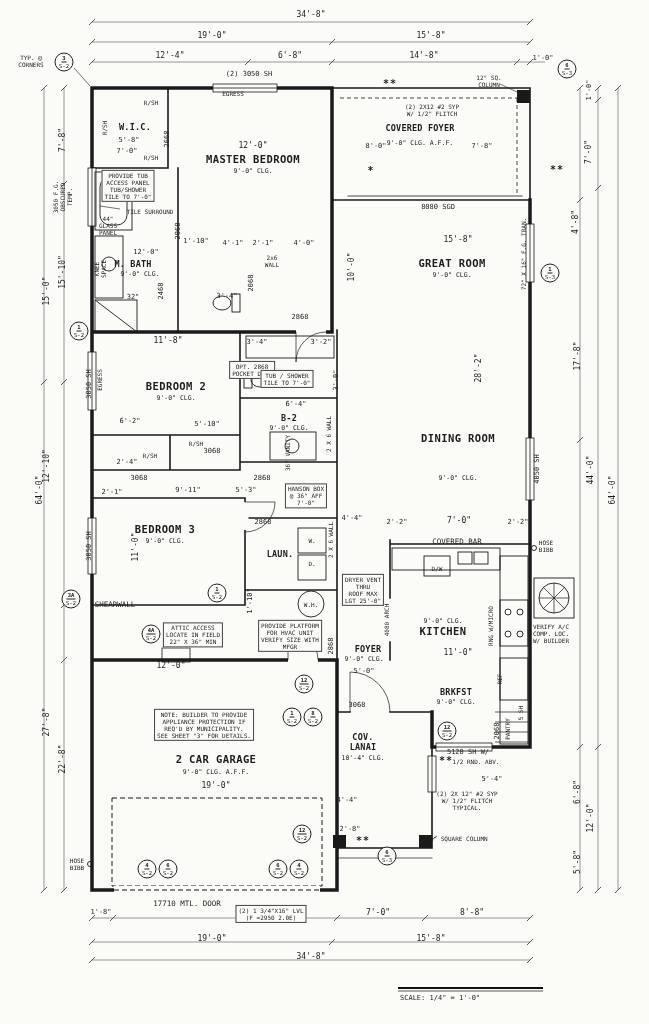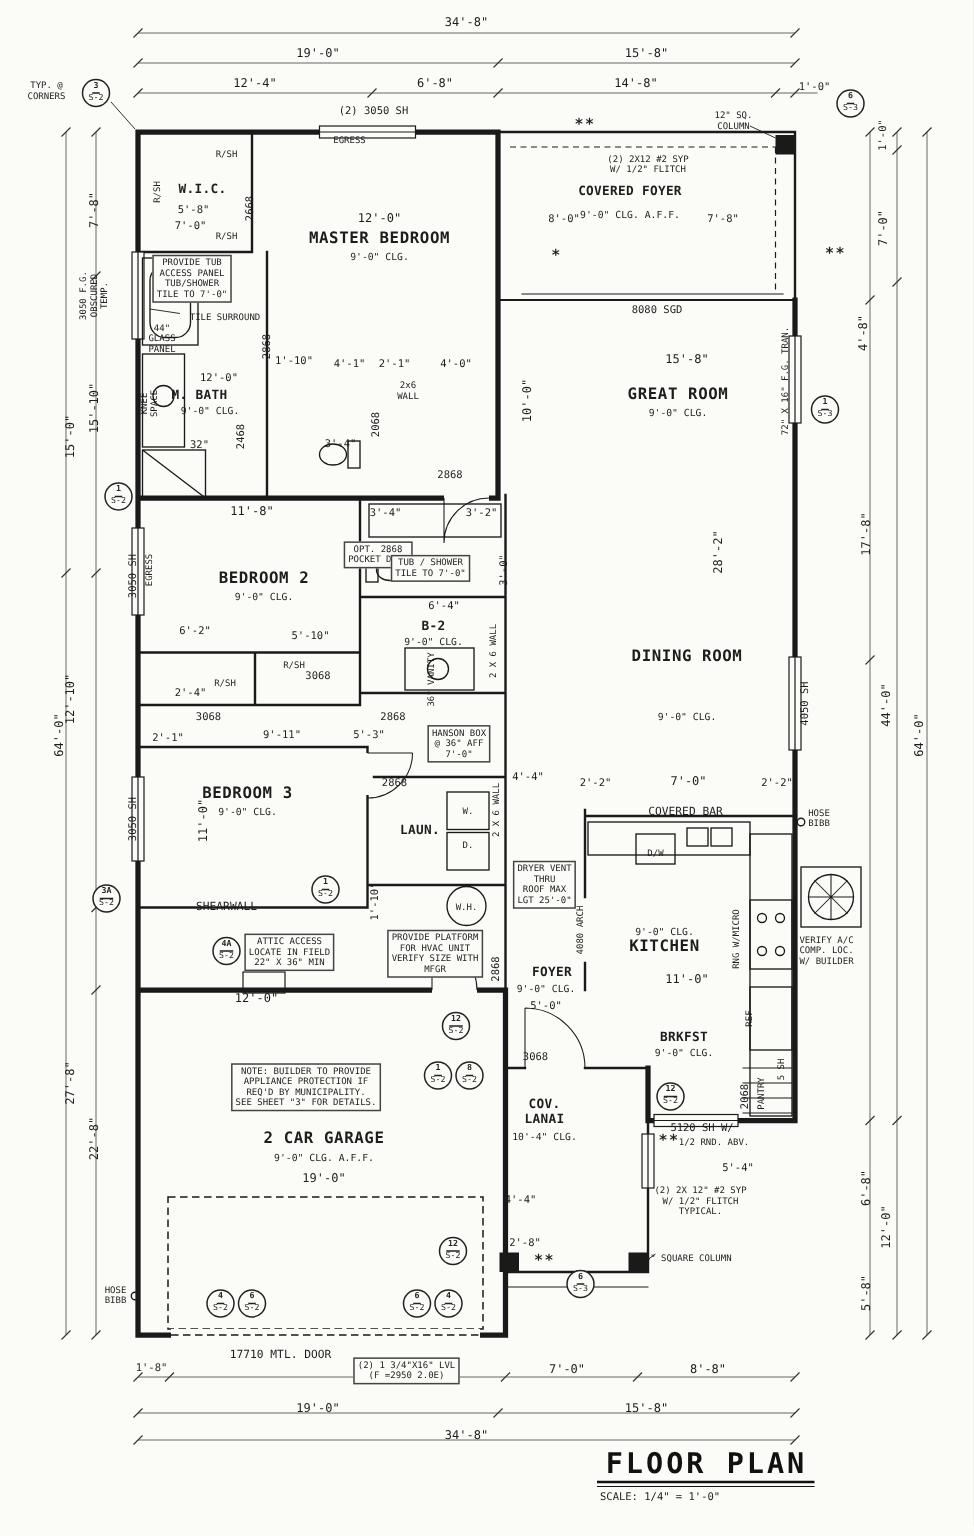--- a/index.html
+++ b/index.html
@@ -155,21 +155,20 @@
         <line x1="120" y1="209" x2="100" y2="206"></line>
         <line x1="437" y1="836" x2="430" y2="841"></line>
       </g>
 
       <g stroke="#111">
         <line x1="398" y1="988" x2="543" y2="988" stroke-width="1.8"></line>
         <line x1="398" y1="991" x2="543" y2="991" stroke-width="0.7"></line>
       </g>
     </svg>
 
-    <div class="plan-title">FLOOR PLAN</div>
     <div class="plan-scale">SCALE: 1/4" = 1'-0"</div>
   <div class="lbl dim" style="left: 311px; top: 15px;">34'-8"</div>
       <div class="lbl dim" style="left: 212px; top: 36px;">19'-0"</div>
       <div class="lbl dim" style="left: 431px; top: 36px;">15'-8"</div>
       <div class="lbl dim" style="left: 170px; top: 56px;">12'-4"</div>
       <div class="lbl dim" style="left: 290px; top: 56px;">6'-8"</div>
       <div class="lbl dim" style="left: 424px; top: 56px;">14'-8"</div>
       <div class="lbl dimsm" style="left: 543px; top: 58px;">1'-0"</div>
       <div class="lbl tiny" style="left: 31px; top: 61px;">TYP. @
 CORNERS</div>
@@ -299,21 +298,21 @@
       <div class="lbl tiny" style="left: 437px; top: 569px;">D/W</div>
       <div class="lbl room" style="left: 443px; top: 631px;">KITCHEN</div>
       <div class="lbl clg" style="left: 443px; top: 622px;">9'-0" CLG.</div>
       <div class="lbl tiny rot" style="left: 387px; top: 620px;">4080 ARCH</div>
       <div class="lbl tiny rot" style="left: 491px; top: 626px;">RNG W/MICRO</div>
       <div class="lbl tiny" style="left: 551px; top: 634px;">VERIFY A/C
 COMP. LOC.
 W/ BUILDER</div>
       <div class="lbl tiny" style="left: 311px; top: 605px;">W.H.</div>
       <div class="lbl dimsm rot" style="left: 250px; top: 601px;">1'-10"</div>
-      <div class="lbl note" style="left: 115px; top: 605px; margin-left: 36px;">SHEARWALL</div>
+      <div class="lbl note" style="left: 115px; top: 605px;">SHEARWALL</div>
       <div class="lbl tiny boxed" style="left: 193px; top: 635px;">ATTIC ACCESS
 LOCATE IN FIELD
 22" X 36" MIN</div>
       <div class="lbl tiny boxed" style="left: 290px; top: 636px;">PROVIDE PLATFORM
 FOR HVAC UNIT
 VERIFY SIZE WITH
 MFGR</div>
       <div class="lbl dim" style="left: 171px; top: 666px;">12'-0"</div>
       <div class="lbl door rot" style="left: 331px; top: 646px;">2868</div>
       <div class="lbl rsm" style="left: 368px; top: 649px;">FOYER</div>

